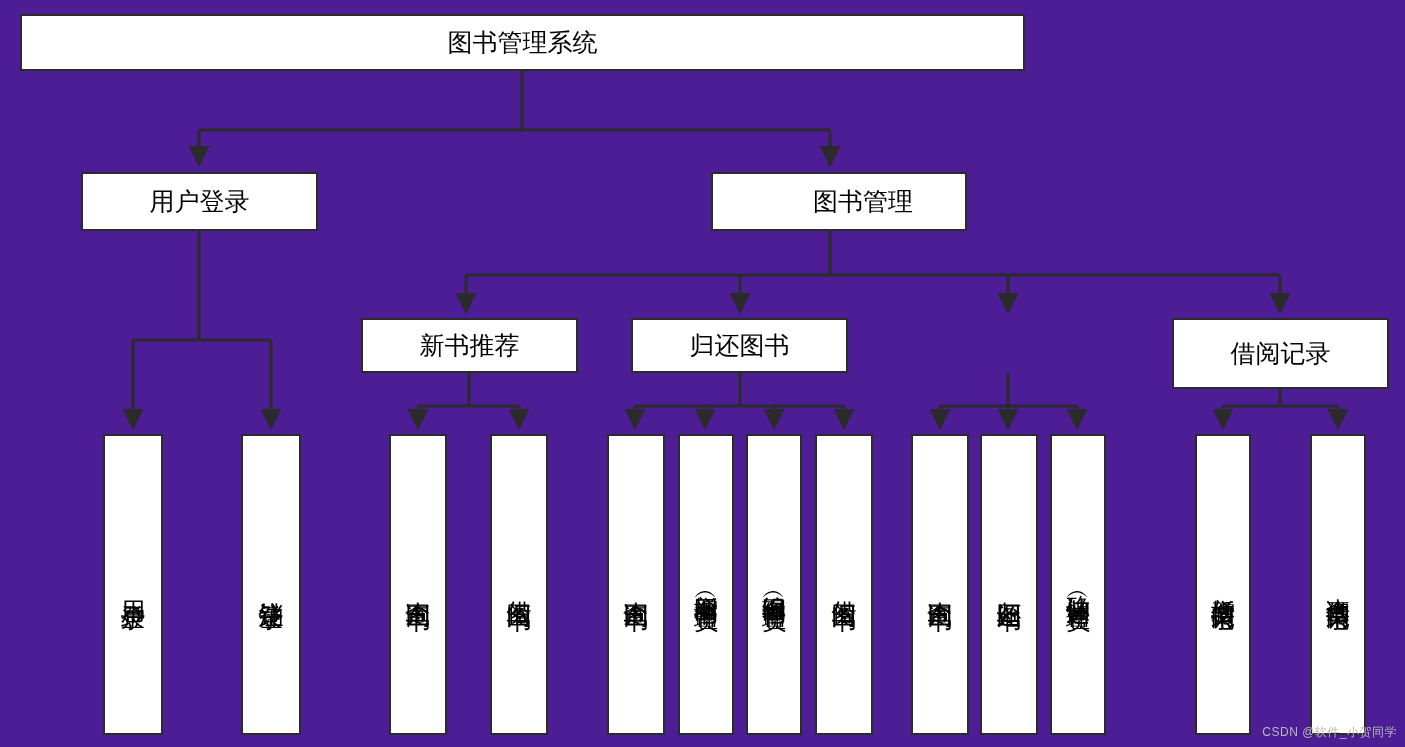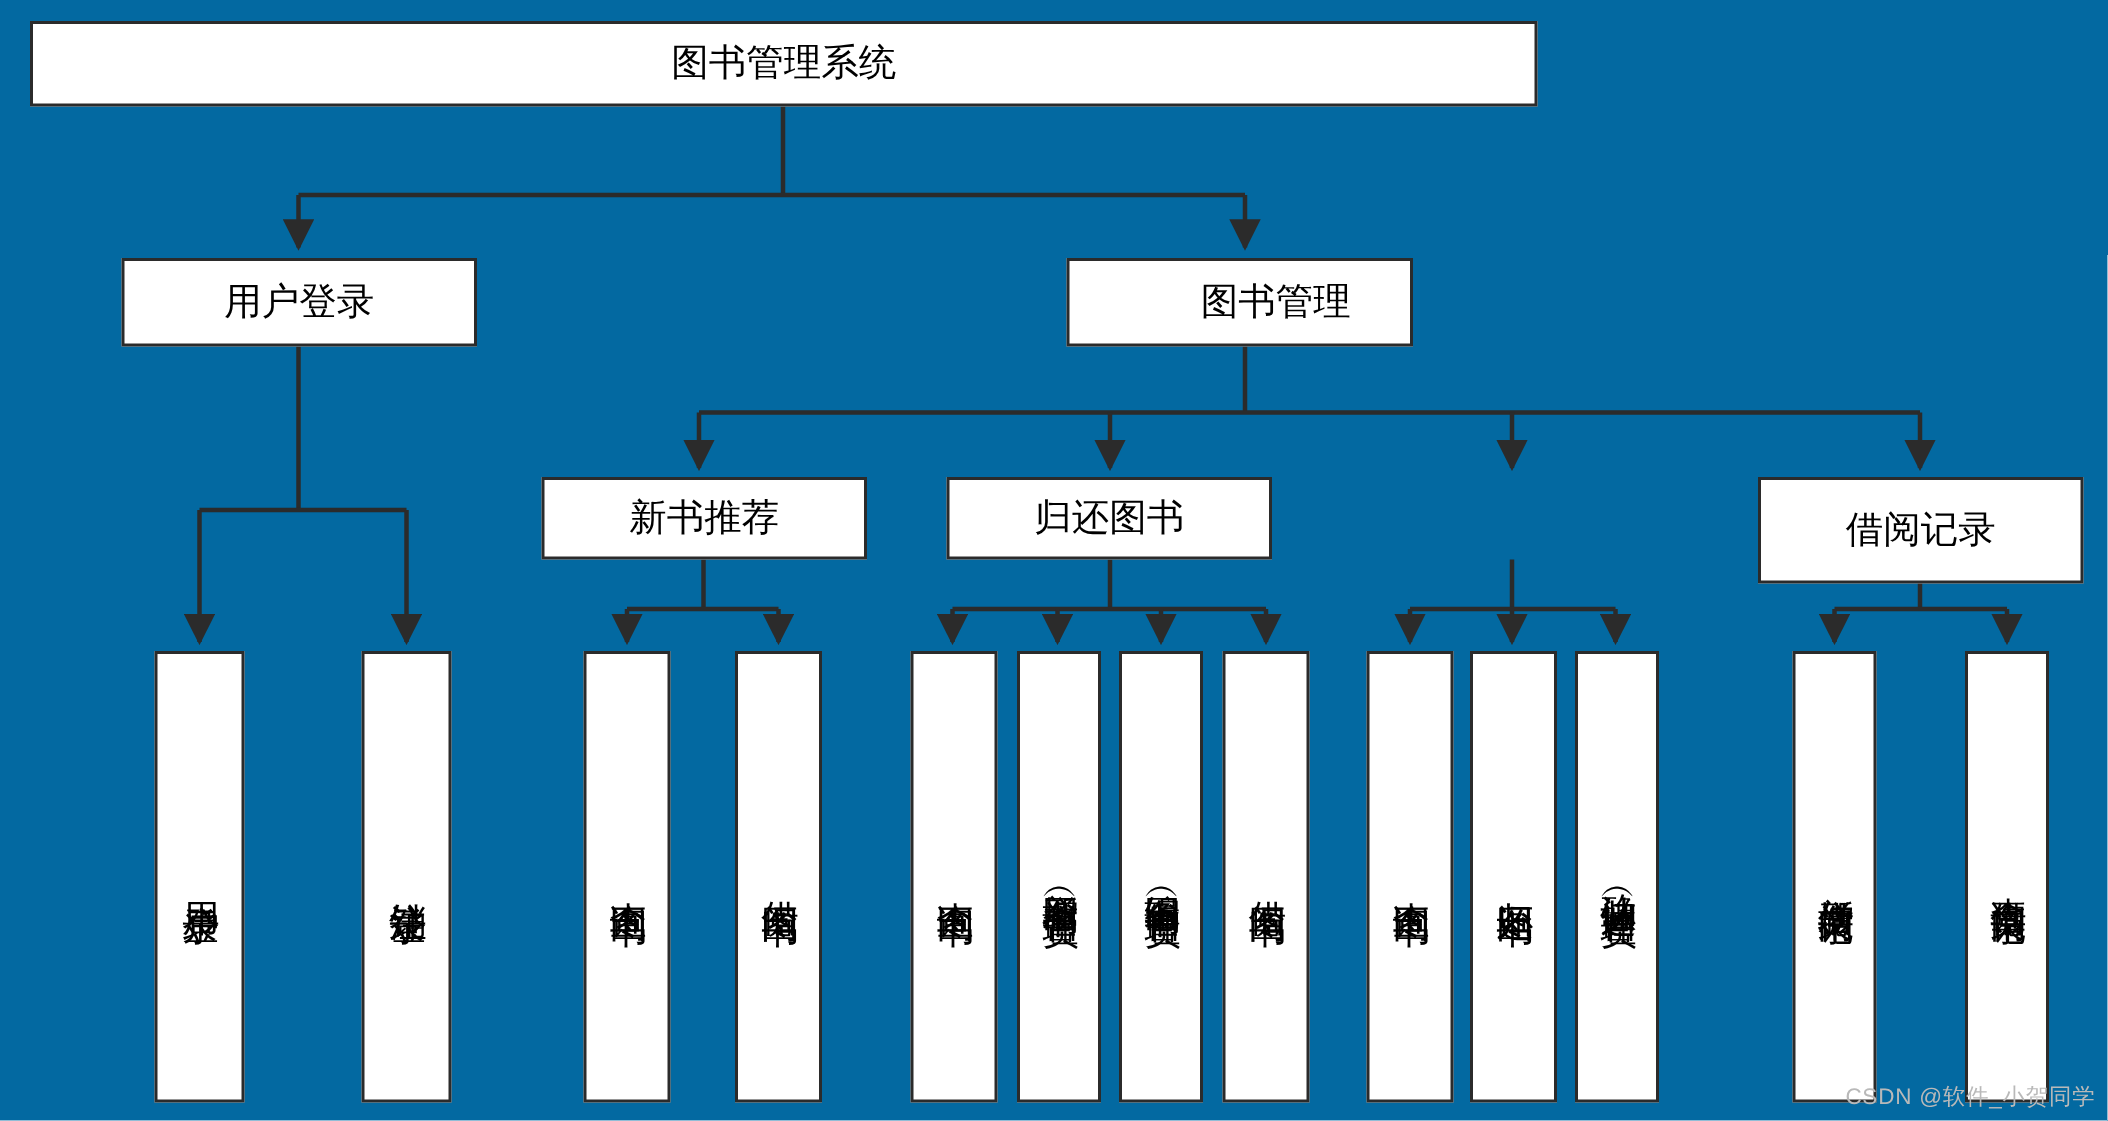--- a/index.html
+++ b/index.html
@@ -8,21 +8,21 @@
     background: #ffffff;
   }
   body {
     font-family: "Liberation Sans", "DejaVu Sans", sans-serif;
     color: #000000;
   }
   #canvas {
     position: relative;
     width: 1405px;
     height: 747px;
-    background: #0369a1;
+    background: #4c1d95;
     overflow: hidden;
   }
   #edges {
     position: absolute;
     left: 0;
     top: 0;
     width: 1405px;
     height: 747px;
     pointer-events: none;
   }
@@ -63,21 +63,21 @@
     letter-spacing: 2px;
     white-space: pre;
   }
   .node.v.narrow .node-label {
     font-size: 24px;
   }
   .watermark {
     position: absolute;
     right: 8px;
     bottom: 6px;
-    font-size: 15px;
+    font-size: 12px;
     color: #b9b9b9;
     letter-spacing: 0.5px;
     z-index: 5;
     white-space: pre;
   }
 </style>
 </head>
 <body>
 
 <div id="canvas">
@@ -133,21 +133,21 @@
   </svg>
 
   <div class="node root h" style="left:20px; top:14px; width:1005px; height:57px;">
     <span class="node-label">图书管理系统</span>
   </div>
 
   <div class="node h" style="left:81px; top:172px; width:237px; height:59px;">
     <span class="node-label">用户登录</span>
   </div>
 
-  <div class="node h" style="left:711px; top:172px; width:231px; height:59px;padding-left:48px;">
+  <div class="node h" style="left:711px; top:172px; width:256px; height:59px;padding-left:48px;">
     <span class="node-label">图书管理</span>
   </div>
 
   <div class="node h" style="left:361px; top:318px; width:217px; height:55px;">
     <span class="node-label">新书推荐</span>
   </div>
 
   <div class="node h" style="left:631px; top:318px; width:217px; height:55px;">
     <span class="node-label">归还图书</span>
   </div>

